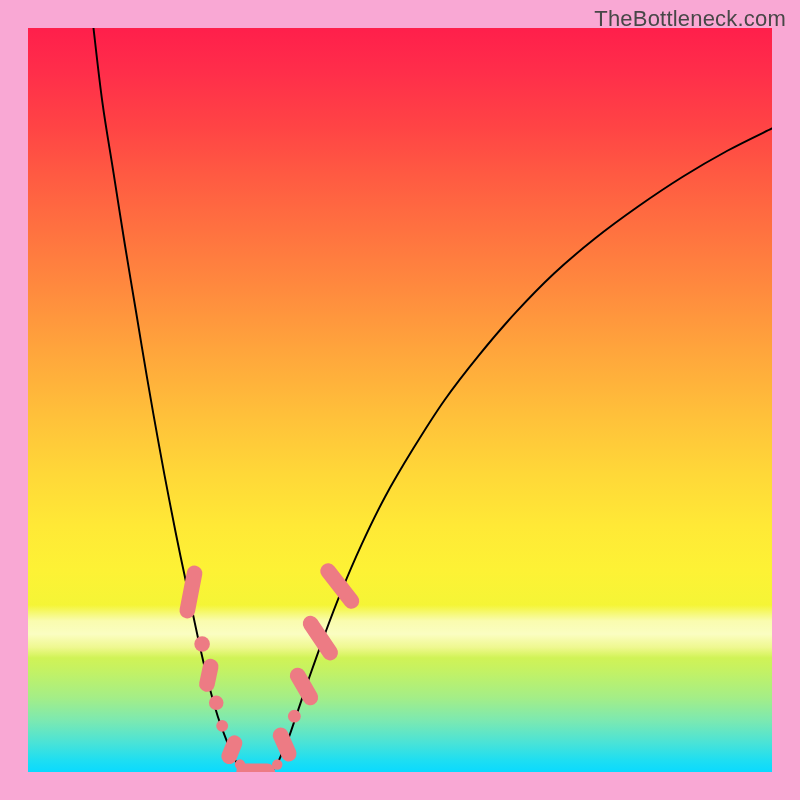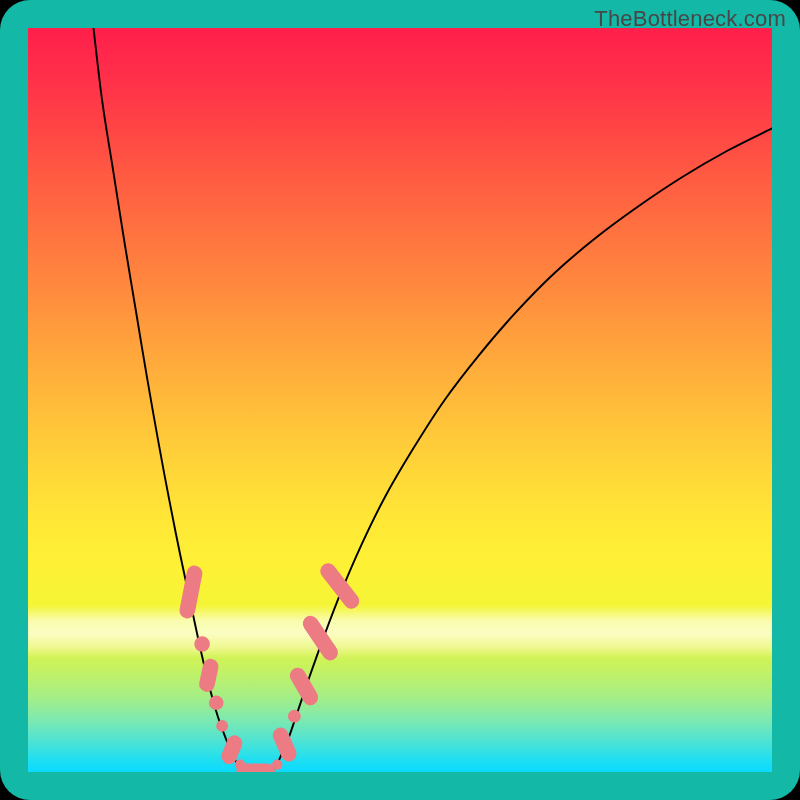--- a/index.html
+++ b/index.html
@@ -10,22 +10,21 @@
     background: #000;
     overflow: hidden;
     font-family: Arial, Helvetica, sans-serif;
   }
   .frame {
     position: absolute;
     left: 0;
     top: 0;
     width: 800px;
     height: 800px;
-    background: #14b8a6;
-    border-radius: 30px;
+    background: #f9a8d4;
   }
   .plot-area {
     position: absolute;
     left: 28px;
     top: 28px;
     width: 744px;
     height: 744px;
     overflow: hidden;
   }
   .gradient-bg {

